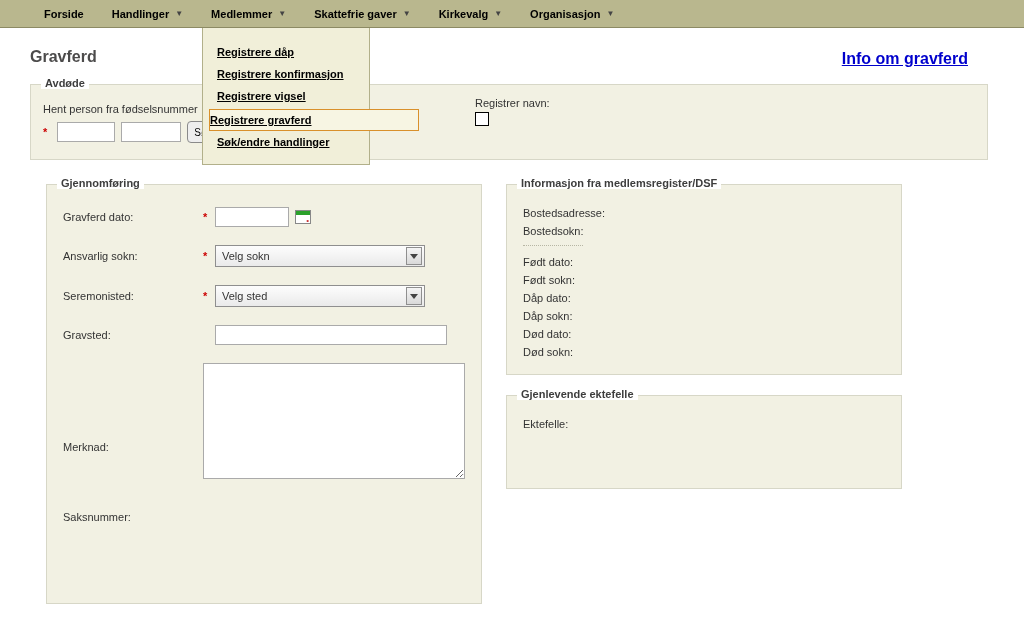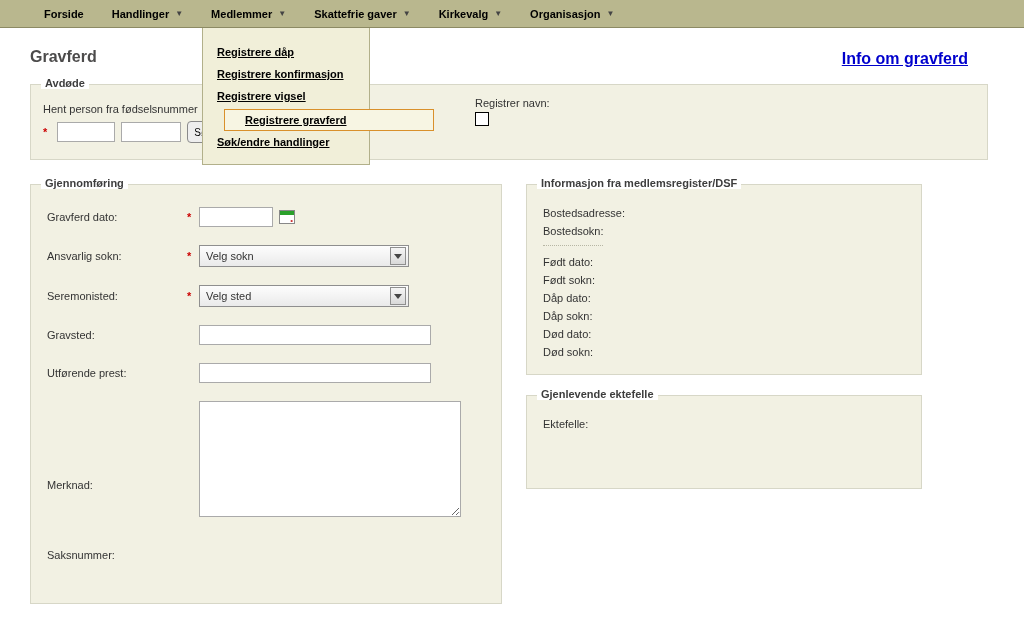--- a/index.html
+++ b/index.html
@@ -7,21 +7,21 @@
     .page { width: 1024px; height: 639px; position: relative; }
 
     
     .topnav { height: 28px; background: #b9b78e; display: flex; align-items: center; padding: 0 0 0 30px; gap: 0; border-bottom: 1px solid #8c8a64; }
     .nav-item { display: flex; align-items: center; height: 28px; padding: 0 14px; color: #000; font-weight: bold; cursor: pointer; }
     .nav-item .tri { margin-left: 6px; font-size: 8px; color: #444; }
 
     
     .dropdown { position: absolute; left: 202px; top: 28px; width: 168px; background: #f1efd9; border-left: 1px solid #b2b08a; border-right: 1px solid #b2b08a; border-bottom: 1px solid #b2b08a; z-index: 20; padding: 14px 0 10px 0; }
     .dropdown .ditem { display: block; padding: 3px 14px 3px 14px; color: #000; font-weight: bold; text-decoration: underline; cursor: pointer; line-height: 1.45; }
-    .dropdown .ditem.sel { border: 1px solid #d9902b; background: #f7f5e3; margin: 1px 21px; padding-left: 20px; }
+    .dropdown .ditem.sel { border: 1px solid #d9902b; background: #f7f5e3; margin: 1px 6px; padding-left: 0; }
 
     
     .main { position: relative; padding: 20px 36px 0 30px; background: #fff; }
     .page-title { font-size: 16px; font-weight: bold; color: #4c4b4b; }
     .info-link { position: absolute; right: 56px; top: 50px; font-size: 16px; font-weight: bold; text-decoration: underline; color: #0000cc; cursor: pointer; }
 
     
     .groupbox { position: relative; border: 1px solid #d7d7c7; background: #f2f1e3; margin-top: 22px; padding: 18px 16px 16px 12px; }
     .groupbox > .legend { position: absolute; top: -8px; left: 10px; background: #fff; padding: 0 4px; font-weight: bold; font-size: 11px; color: #3d3d3d; }
     .hent-lbl { color: #333; }
@@ -30,21 +30,21 @@
     .txt-sm { width: 58px; height: 20px; border: 1px solid #aaa; background: #fff; padding: 2px 4px; font-family: inherit; font-size: 11px; }
     .txt-md { width: 60px; }
     .btn-sok { height: 22px; font-size: 10px; padding: 0 6px; border: 1px solid #8a8a8a; border-radius: 4px; background: #eee; cursor: pointer; }
 
     .reg-navn { position: absolute; left: 444px; top: 12px; }
     .reg-navn label { display: block; margin-bottom: 3px; }
     .chk { width: 14px; height: 14px; border: 1px solid #000; display: inline-block; background: #fff; }
 
     
     .cols { display: flex; gap: 24px; margin-top: 24px; align-items: flex-start; }
-    .col-l { width: 472px; }
+    .col-l { width: 436px; margin-left: 16px; }
     .col-r { width: 396px; }
 
     .gbox { position: relative; border: 1px solid #d7d7c7; background: #f2f1e3; padding: 22px 16px 16px 16px; }
     .gbox > .legend { position: absolute; top: -8px; left: 10px; background: #fff; padding: 0 4px; color: #3d3d3d; font-weight: bold; font-size: 11px; }
     
 
     .frow { display: flex; align-items: center; margin-bottom: 18px; }
     .frow .flbl { width: 140px; color: #333; }
     .frow .freq { width: 12px; color: #c00; font-weight: bold; }
     .date-in { width: 74px; height: 20px; border: 1px solid #aaa; background: #fff; }
@@ -161,25 +161,20 @@
               <span class="sel-btn"></span>
             </div>
           </div>
 
           <div class="frow">
             <span class="flbl">Gravsted:</span>
             <span class="freq"></span>
             <input class="txt-wide" value="" style="">
           </div>
 
-          <div class="frow">
-            <span class="flbl">Utførende prest:</span>
-            <span class="freq"></span>
-            <input class="txt-wide" value="" style="">
-          </div>
 
           <div class="frow" style="align-items:center; margin-bottom:6px;">
             <span class="flbl" style="align-self:center; margin-top:50px;">Merknad:</span>
             <span class="freq"></span>
             <div class="ta-resize">
               <textarea class="ta" value="" style=""></textarea>
             </div>
           </div>
 
           <div class="frow" style="margin-top:30px; margin-bottom:0;">

